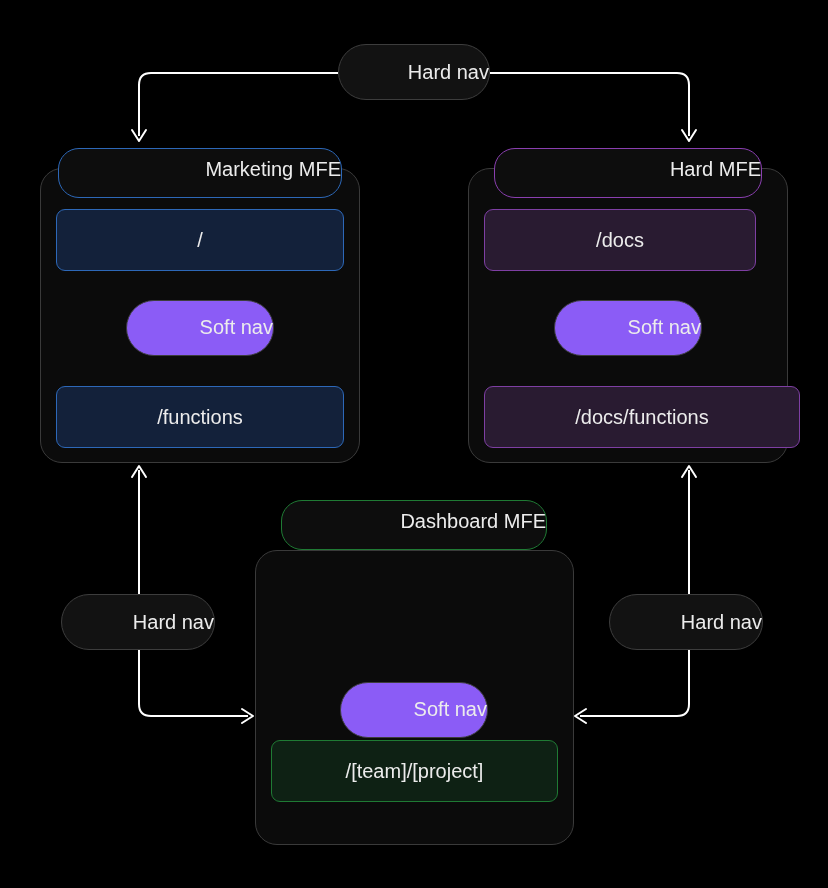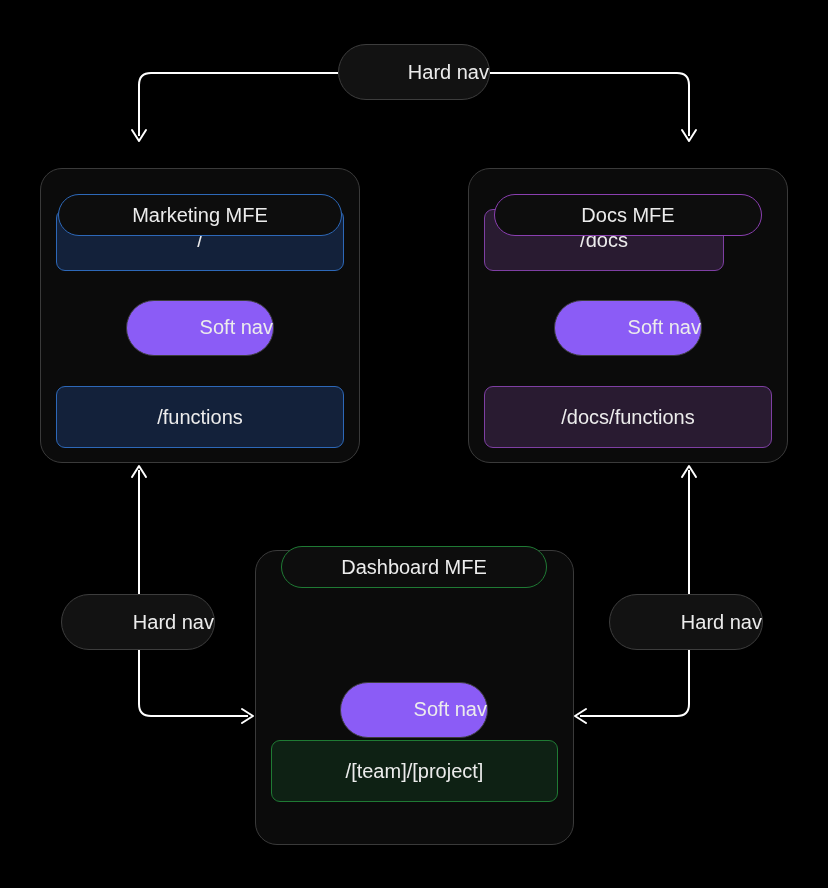--- a/index.html
+++ b/index.html
@@ -57,31 +57,30 @@
     box-sizing: border-box;
     z-index: 2;
   }
   #card-marketing { left: 40px;  top: 168px; width: 320px; height: 295px; }
   #card-docs      { left: 468px; top: 168px; width: 320px; height: 295px; }
   #card-dashboard { left: 255px; top: 550px; width: 319px; height: 295px; }
 
   
   .mfe-title {
     position: absolute;
-    height: 42px;
+    height: 50px;
     line-height: 40px;
-    text-align: center;
+    text-align: right;
     border-radius: 21px;
     background: #0d0d0d;
     color: #ececec;
     font-size: 20px;
     box-sizing: border-box;
     z-index: 4;
     white-space: nowrap;
-    margin-top: 46px;
   }
   #title-marketing { left: 58px;  top: 148px; width: 284px; border: 1.5px solid #2d68b8; }
   #title-docs      { left: 494px; top: 148px; width: 268px; border: 1.5px solid #8a3fb0; }
   #title-dashboard { left: 281px; top: 500px; width: 266px; border: 1.5px solid #1f7a34; }
 
   
   .route-panel {
     position: absolute;
     height: 62px;
     line-height: 60px;
@@ -92,22 +91,22 @@
     box-sizing: border-box;
     z-index: 3;
     white-space: nowrap;
   }
   .route-blue   { background: #13213a; border: 1px solid #2d68b8; }
   .route-purple { background: #291b31; border: 1px solid #7e3fa3; }
   .route-green  { background: #0e2114; border: 1px solid #1f7a34; }
 
   #route-mk-root     { left: 56px;  top: 209px; width: 288px; }
   #route-mk-security { left: 56px;  top: 386px; width: 288px; }
-  #route-dc-docs     { left: 484px; top: 209px; width: 240px; text-align: center; }
-  #route-dc-funcs    { left: 484px; top: 386px; width: 288px; }
+  #route-dc-docs     { left: 484px; top: 209px; width: 272px; text-align: center; }
+  #route-dc-funcs    { left: 484px; top: 386px; width: 316px; }
   #route-db-team     { left: 271px; top: 591px; width: 287px; }
   #route-db-proj     { left: 271px; top: 740px; width: 287px; }
 
   
   .nav-pill {
     position: absolute;
     height: 56px;
     line-height: 54px;
     text-align: right;
     border-radius: 28px;
@@ -203,21 +202,21 @@
     </g>
   </svg>
 
   <div class="mfe-card" id="card-marketing"></div>
   <div class="mfe-title" id="title-marketing">Marketing MFE</div>
   <div class="route-panel route-blue" id="route-mk-root">/</div>
   <div class="nav-pill soft-pill" id="pill-soft-mk">Soft nav</div>
   <div class="route-panel route-blue" id="route-mk-security">/functions</div>
 
   <div class="mfe-card" id="card-docs"></div>
-  <div class="mfe-title" id="title-docs">Docs MFE</div>
+  <div class="mfe-title" id="title-docs">Hard MFE</div>
   <div class="route-panel route-purple" id="route-dc-docs">/docs</div>
   <div class="nav-pill soft-pill" id="pill-soft-dc">Soft nav</div>
   <div class="route-panel route-purple" id="route-dc-funcs">/docs/functions</div>
 
   <div class="mfe-card" id="card-dashboard"></div>
   <div class="mfe-title" id="title-dashboard">Dashboard MFE</div>
   <div class="nav-pill soft-pill" id="pill-soft-db">Soft nav</div>
   <div class="route-panel route-green" id="route-db-proj">/[team]/[project]</div>
 
   <div class="nav-pill" id="pill-hard-top">Hard nav</div>

